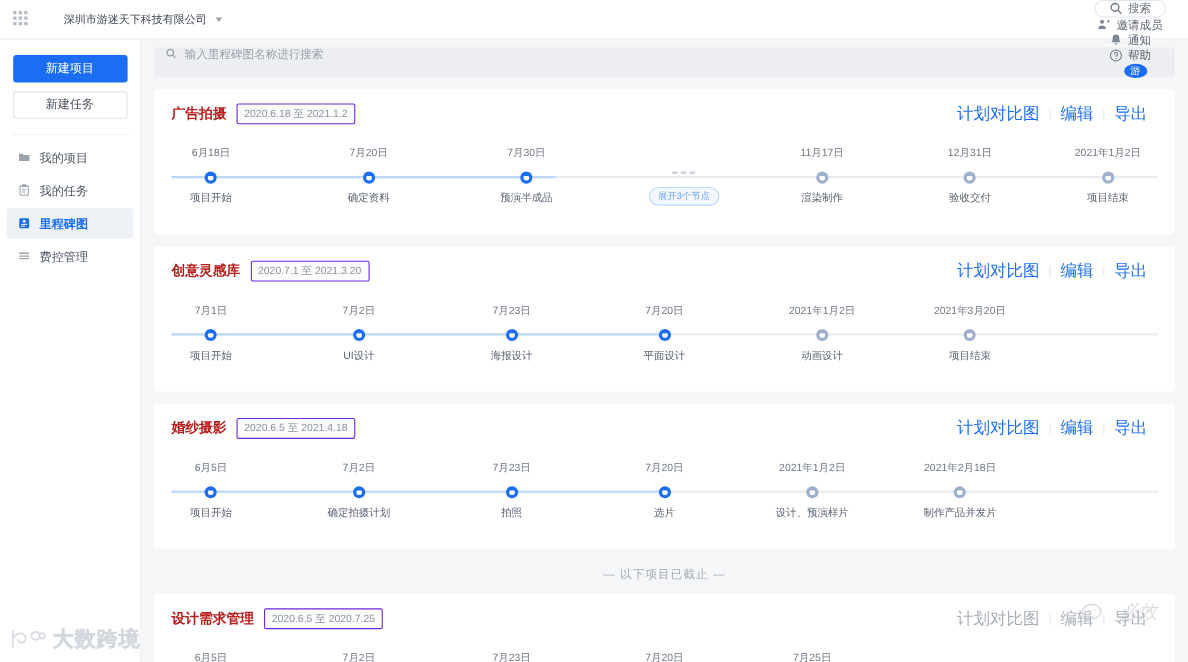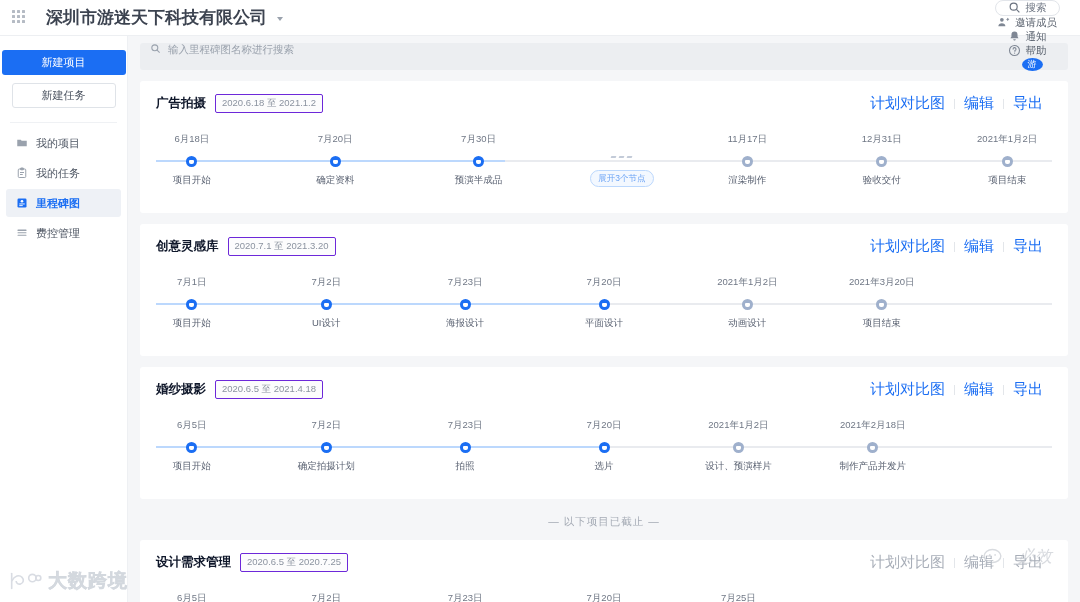--- a/index.html
+++ b/index.html
@@ -14,21 +14,21 @@
   
   .topbar {
     position: absolute; top: 0; left: 0; width: 1080px; height: 36px;
     background: #ffffff; display: flex; align-items: center;
     border-bottom: 1px solid #edeff2; z-index: 5;
   }
   .grid-icon { margin-left: 12px; width: 16px; height: 16px; display: grid;
     grid-template-columns: repeat(3, 3px); grid-template-rows: repeat(3, 3px);
     gap: 2px; cursor: pointer; }
   .grid-icon i { display: block; width: 3px; height: 3px; background: #b5bbc4; border-radius: 0.5px; }
-  .org-name { margin-left: 18px; font-size: 17px; color: #3c4350; white-space: nowrap; font-weight: bold; }
+  .org-name { margin-left: 30px; font-size: 10px; color: #3c4350; white-space: nowrap; }
   .caret-down { display:inline-block; margin-left: 5px; width: 0; height: 0;
     border-left: 3.5px solid transparent; border-right: 3.5px solid transparent;
     border-top: 4px solid #9aa2ad; vertical-align: middle; }
   .top-right { margin-left: auto; display: flex; align-items: center; height: 36px; padding-right: 10px; flex-direction: column; }
   .search-pill {
     display: flex; align-items: center; gap: 5px;
     height: 21px; padding: 0 12px; border: 1px solid #e2e5ea; border-radius: 11px;
     font-size: 10.5px; color: #6b7380; background: #fff; cursor: pointer;
   }
   .tr-item { display: flex; align-items: center; gap: 5px; font-size: 10.5px;
@@ -39,21 +39,21 @@
     margin-left: 10px; cursor: pointer; }
   .ico { width: 13px; height: 13px; display: inline-block; flex: 0 0 auto; }
   .ico svg { display: block; width: 100%; height: 100%; }
 
   
   .sidebar {
     position: absolute; top: 36px; left: 0; width: 128px; height: 566px;
     background: #ffffff; border-right: 1px solid #eef0f3; padding-top: 10px;
   }
   .btn-primary {
-    display: block; margin: 4px auto 0; width: 124px; height: 25px; line-height: 25px;
+    display: block; margin: 4px auto 0; width: 104px; height: 25px; line-height: 25px;
     background: #1b6ef3; color: #fff; font-size: 11px; text-align: center;
     border-radius: 3px; cursor: pointer; border: none;
   }
   .btn-ghost {
     display: block; margin: 8px auto 0; width: 104px; height: 25px; line-height: 23px;
     background: #fff; color: #4a525f; font-size: 11px; text-align: center;
     border-radius: 3px; border: 1px solid #dfe3e8; cursor: pointer;
   }
   .side-div { margin: 14px 10px 6px; height: 1px; background: #eff1f4; }
   .nav-item {
@@ -75,21 +75,21 @@
     font-size: 10.5px; color: #9aa2ad; cursor: text;
   }
   .searchbar .ico { width: 11px; height: 11px; color: #9aa2ad; }
   .sb-text { font-size: 10.5px; color: #9aa2ad; }
 
   .card {
     margin: 11px 12px 0; background: #fff; border-radius: 3px;
     padding: 13px 16px 20px; position: relative;
   }
   .card-head { display: flex; align-items: center; }
-  .card-title { font-size: 12.5px; font-weight: bold; color: #0f172a; }
+  .card-title { font-size: 12.5px; font-weight: bold; color: #b91c1c; }
   .date-chip {
     margin-left: 9px; font-size: 9.5px; color: #8b93a0;
     border: 1px solid #6d28d9; border-radius: 2px; padding: 2px 6px;
     background: #fcfcfd; white-space: nowrap;
   }
   .card-actions { margin-left: auto; display: flex; align-items: center; font-size: 15px; }
   .card-actions a { color: #1b6ef3; text-decoration: none; padding: 0 9px; cursor: pointer; white-space: nowrap; }
   .card-actions .a-sep { width: 1px; height: 10px; background: #e3e6ea; }
   .card.expired .card-actions a { color: #a8aeb8; }
 

